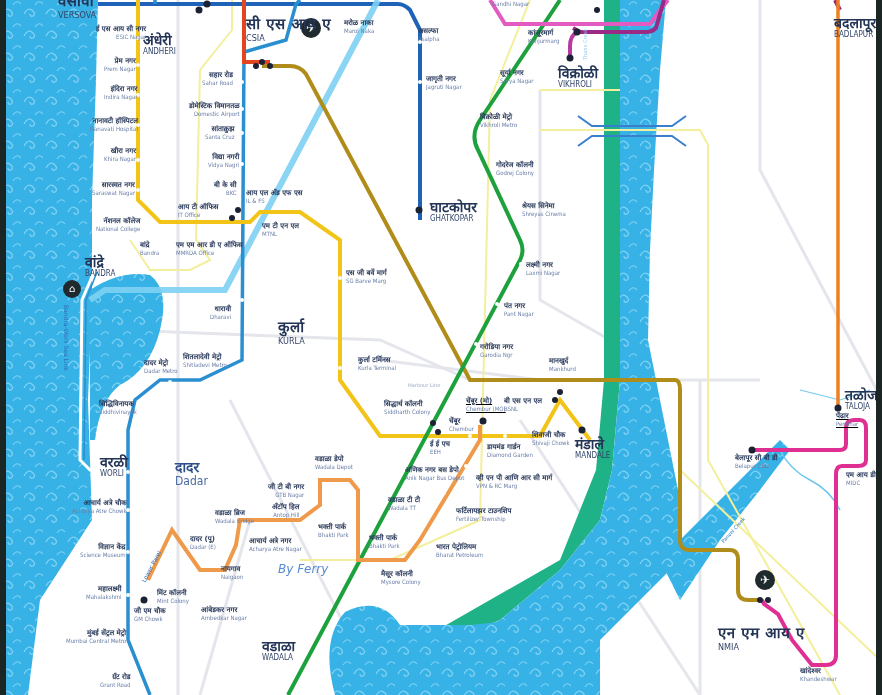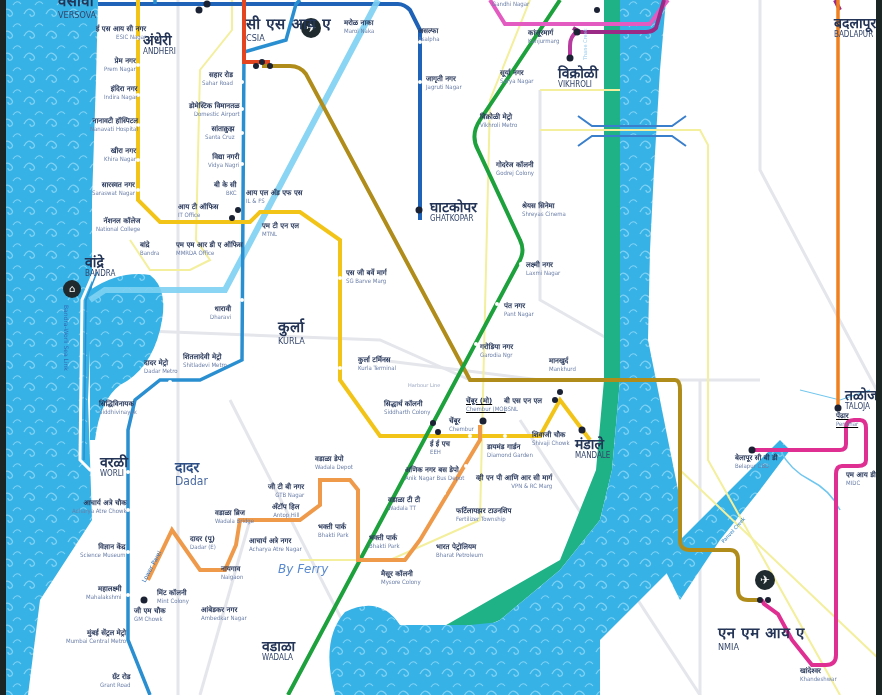--- a/index.html
+++ b/index.html
@@ -377,21 +377,21 @@
     <span class="lbl-en">Shivaji Chowk</span>
   </div>
 <div class="lbl-wrap" style="left:487px;top:444px;">
     <span class="lbl-hi">डायमंड गार्डन</span>
     <span class="lbl-en">Diamond Garden</span>
   </div>
 <div class="lbl-wrap" style="left:405px;top:467px;">
     <span class="lbl-hi">अणिक नगर बस डेपो</span>
     <span class="lbl-en">Anik Nagar Bus Depot</span>
   </div>
-<div class="lbl-wrap" style="left:476px;top:475px;text-align:right;">
+<div class="lbl-wrap" style="left:476px;top:475px;">
     <span class="lbl-hi">व्ही एन पी आणि आर सी मार्ग</span>
     <span class="lbl-en">VPN &amp; RC Marg</span>
   </div>
 <div class="lbl-wrap" style="left:388px;top:497px;">
     <span class="lbl-hi">वडाळा टी टी</span>
     <span class="lbl-en">Wadala TT</span>
   </div>
 <div class="lbl-wrap" style="left:456px;top:508px;">
     <span class="lbl-hi">फर्टिलायझर टाउनशिप</span>
     <span class="lbl-en">Fertilizer Township</span>

